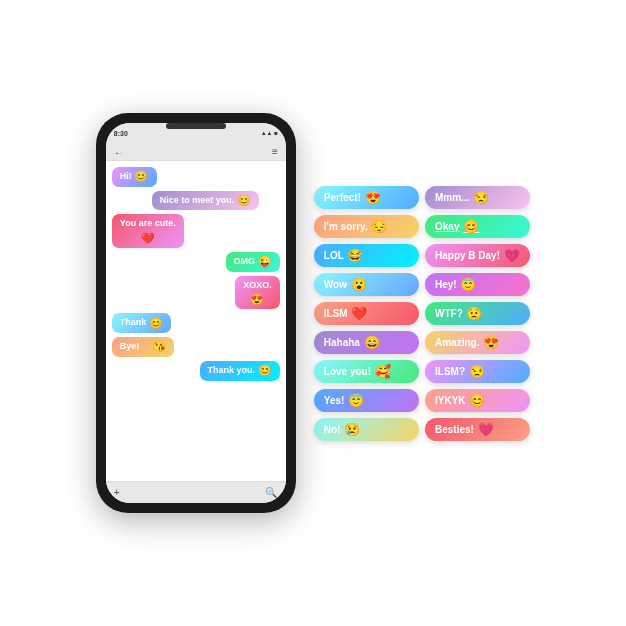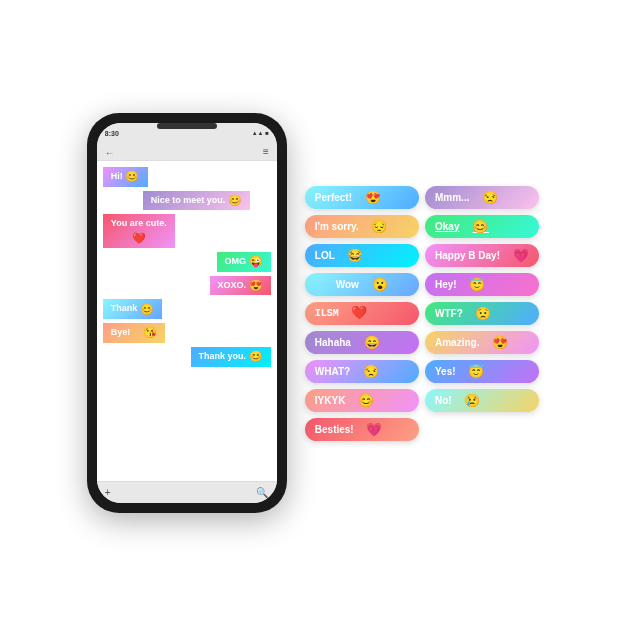--- a/index.html
+++ b/index.html
@@ -119,21 +119,21 @@
     .phone-bottom .icon {
       font-size: 10px;
       color: #555;
     }
 
     
     .bubble {
       display: inline-flex;
       align-items: center;
       padding: 4px 8px;
-      border-radius: 0;
+      border-radius: 7px;
       font-size: 9px;
       font-weight: 600;
       color: white;
       max-width: 130px;
       gap: 3px;
       line-height: 1.3;
     }
     .bubble-left {
       align-self: flex-start;
     }
@@ -143,58 +143,58 @@
     .bubble .emoji {
       font-size: 11px;
       line-height: 1;
     }
 
     
     .grad-pink-blue { background: linear-gradient(135deg, #f093fb, #4facfe); }
     .grad-blue-purple { background: linear-gradient(135deg, #a18cd1, #fbc2eb); margin-left: 40px; }
     .grad-pink-red { background: linear-gradient(135deg, #f5576c, #f093fb); flex-direction: column; }
     .grad-teal-blue { background: linear-gradient(135deg, #43e97b, #38f9d7); }
-    .grad-orange-pink { background: linear-gradient(135deg, #f093fb, #f5576c); }
+    .grad-orange-pink { background: linear-gradient(135deg, #f093fb, #f5576c); flex-direction: column; }
     .grad-blue-cyan { background: linear-gradient(135deg, #4facfe, #00f2fe); }
     .grad-light-blue { background: linear-gradient(135deg, #89f7fe, #66a6ff); }
     .grad-salmon { background: linear-gradient(135deg, #fda085, #f6d365); gap: 13px; }
 
     
     .sticker-panel {
       display: grid;
       grid-template-columns: 1fr 1fr;
       gap: 6px;
       flex-shrink: 0;
     }
     .sticker {
       display: inline-flex;
       align-items: center;
       padding: 5px 10px;
       border-radius: 14px;
       font-size: 10px;
       font-weight: 700;
       color: white;
-      gap: 13px;
+      gap: 4px;
       white-space: nowrap;
       box-shadow: 0 2px 6px rgba(0,0,0,0.15);
     }
     .sticker .emoji {
       font-size: 13px;
       line-height: 1;
     }
     
     .sg1 { background: linear-gradient(135deg, #89f7fe, #4facfe); }
     .sg2 { background: linear-gradient(135deg, #a18cd1, #fbc2eb); }
     .sg3 { background: linear-gradient(135deg, #fda085, #f6d365); }
     .sg4 { background: linear-gradient(135deg, #43e97b, #38f9d7); text-decoration: underline; }
     .sg5 { background: linear-gradient(135deg, #4facfe, #00f2fe); }
     .sg6 { background: linear-gradient(135deg, #f093fb, #f5576c); }
-    .sg7 { background: linear-gradient(135deg, #89f7fe, #66a6ff); justify-content: center; }
+    .sg7 { background: linear-gradient(135deg, #89f7fe, #66a6ff); }
     .sg8 { background: linear-gradient(135deg, #c471f5, #fa71cd); }
-    .sg9 { background: linear-gradient(135deg, #fda085, #f5576c); font-family: Liberation Mono, monospace; }
+    .sg9 { background: linear-gradient(135deg, #fda085, #f5576c); }
     .sg10 { background: linear-gradient(135deg, #a18cd1, #c471f5); }
     .sg11 { background: linear-gradient(135deg, #43e97b, #4facfe); }
     .sg12 { background: linear-gradient(135deg, #f6d365, #f093fb); }
     .sg13 { background: linear-gradient(135deg, #89f7fe, #43e97b); }
     .sg14 { background: linear-gradient(135deg, #f093fb, #4facfe); }
     .sg15 { background: linear-gradient(135deg, #4facfe, #c471f5); }
     .sg16 { background: linear-gradient(135deg, #fda085, #f093fb); }
     .sg17 { background: linear-gradient(135deg, #89f7fe, #f6d365); }
     .sg18 { background: linear-gradient(135deg, #f5576c, #fda085); }
   </style>
@@ -303,22 +303,26 @@
         <span class="emoji">😟</span>
       </div>
       <div class="sticker sg10">
         <span>Hahaha</span>
         <span class="emoji">😄</span>
       </div>
       <div class="sticker sg12">
         <span>Amazing.</span>
         <span class="emoji">😍</span>
       </div>
+      <div class="sticker sg13">
+        <span>Love you!</span>
+        <span class="emoji">🥰</span>
+      </div>
       <div class="sticker sg14">
-        <span>WHAT?</span>
+        <span>ILSM?</span>
         <span class="emoji">😒</span>
       </div>
       <div class="sticker sg15">
         <span>Yes!</span>
         <span class="emoji">😇</span>
       </div>
       <div class="sticker sg16">
         <span>IYKYK</span>
         <span class="emoji">😊</span>
       </div>

